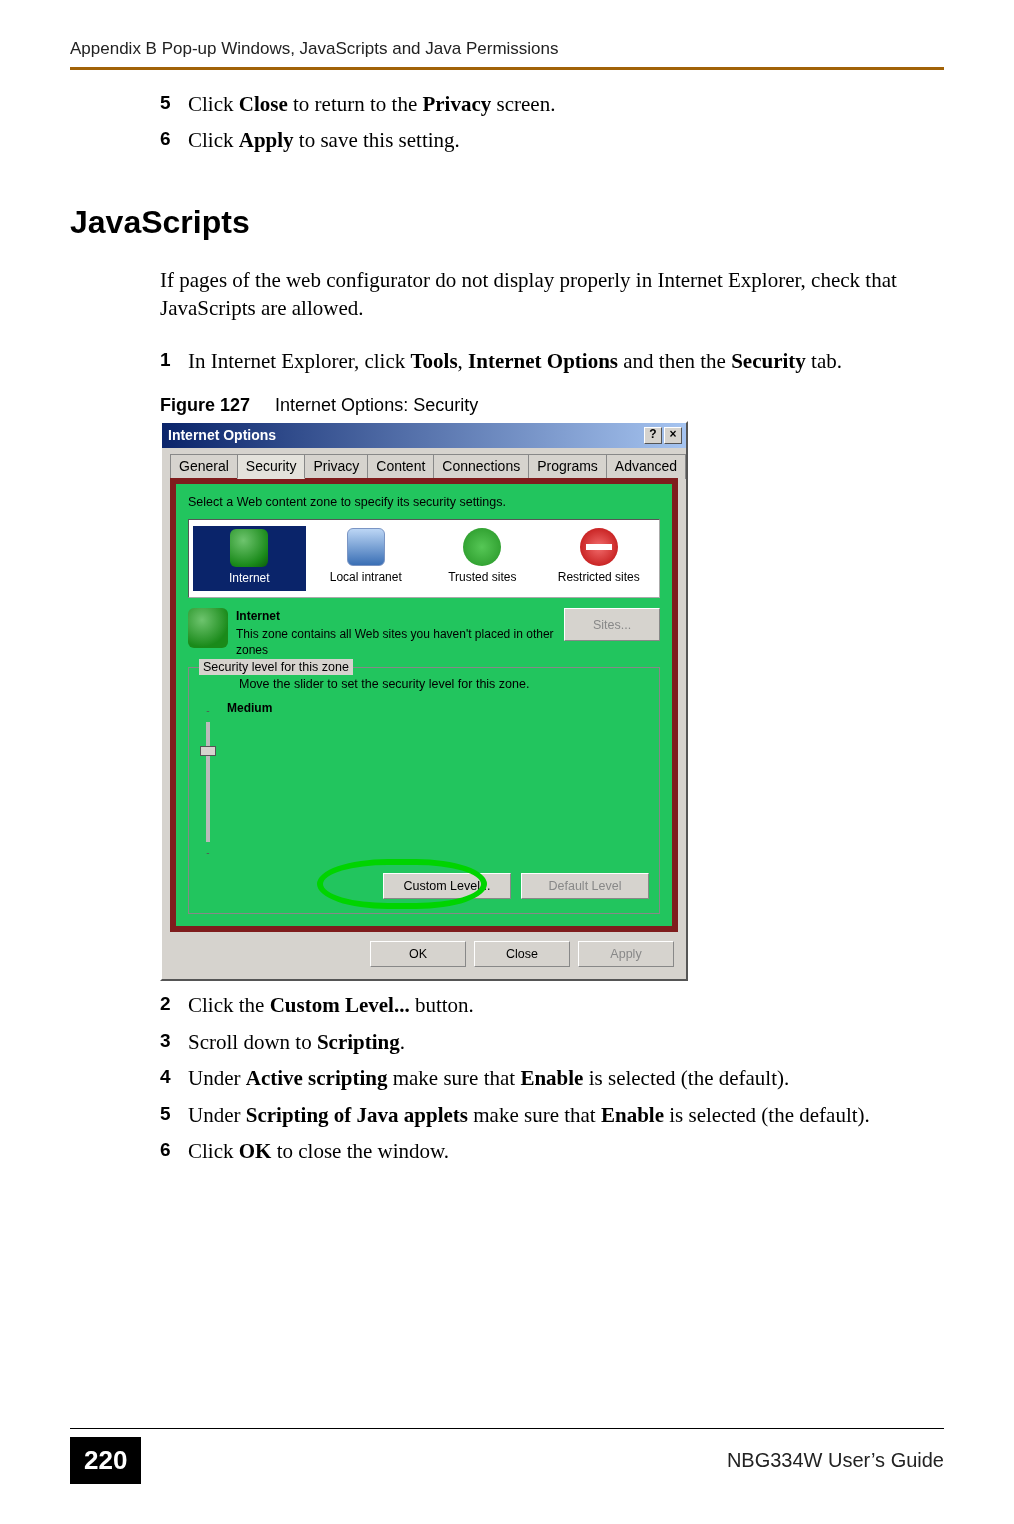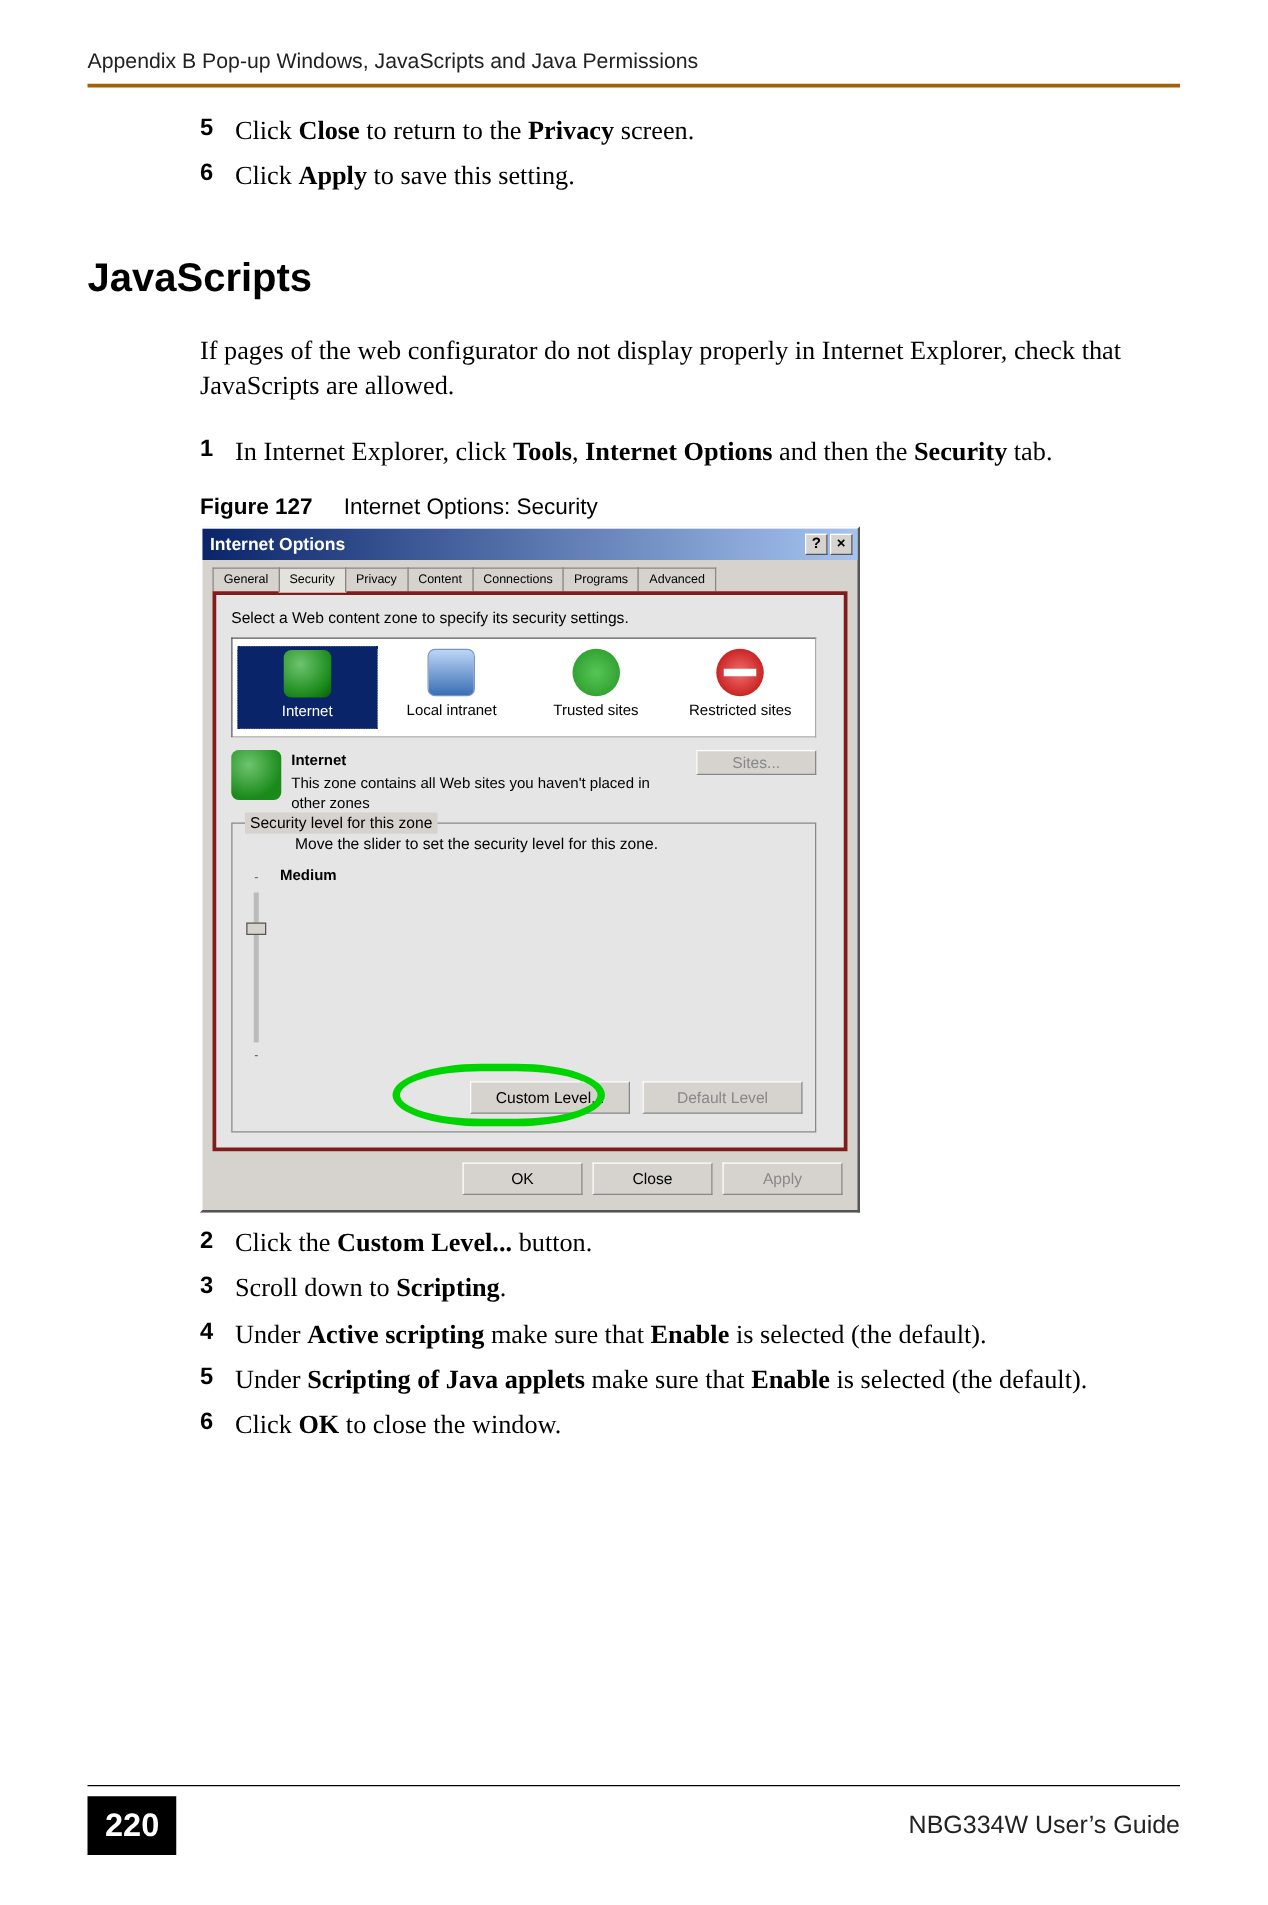--- a/index.html
+++ b/index.html
@@ -99,30 +99,30 @@
   }
   .tabs {
     display: flex;
     margin: 6px 8px 0 8px;
   }
   .tab {
     background: #d6d3ce;
     border: 1px solid #888;
     border-bottom: none;
     padding: 2px 8px;
-    font-size: 10px;
+    font-size: 14px;
     position: relative;
     margin-right: -1px;
   }
   .tab.active { background: #e4e2dc; border-bottom: 1px solid #e4e2dc; z-index: 2; }
   .tab-body {
-    border: 3px solid #7f1d1d;
+    border: 6px solid #7f1d1d;
     margin: 0 8px 8px 8px;
-    padding: 10px 22px 12px 12px;
-    background: #e5e5e5;
+    padding: 10px 12px 12px 12px;
+    background: #22c55e;
     position: relative;
     top: -1px;
   }
   .instr { font-size: 12.5px; margin-bottom: 8px; }
   .zone-row {
     background: #fff;
     border: 1px inset #aaa;
     display: flex;
     gap: 4px;
     padding: 6px 4px;
@@ -141,21 +141,21 @@
   .zone-icon.trusted { background: radial-gradient(circle at 50% 50%, #56c756 0%, #2e9e2e 80%); border-radius: 50%; }
   .zone-icon.restricted { background: radial-gradient(circle at 50% 50%, #f26c6c 0%, #c41b1b 80%); border-radius: 50%; position: relative; }
   .zone-icon.restricted::after{ content:""; position:absolute; left:6px; right:6px; top:16px; height:6px; background:#fff; }
   .zone-desc {
     display: flex; gap: 8px; align-items: flex-start; margin-bottom: 8px;
   }
   .zone-desc .small-icon { width: 40px; height: 40px; flex: 0 0 40px; background: radial-gradient(circle at 35% 30%, #6ec46e 0%, #1a8a1a 70%); border-radius: 6px; }
   .zone-desc-text { font-size: 12px; flex: 1; }
   .zone-desc-text .zt { font-weight: bold; margin-bottom: 2px; }
   .sites-btn {
-    width: 96px; height: 20px;
+    width: 96px; height: 33px;
     background: #d6d3ce;
     border: 1px solid #fff;
     border-right-color: #888; border-bottom-color: #888;
     color: #888; font-size: 12.5px;
     margin-left: auto;
   }
   .fieldset {
     border: 1px solid #888; padding: 8px 10px 14px 10px; position: relative; margin-top: 6px;
   }
   .fieldset-legend {

